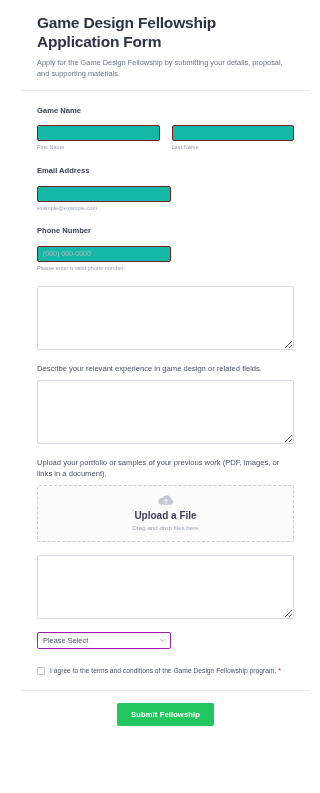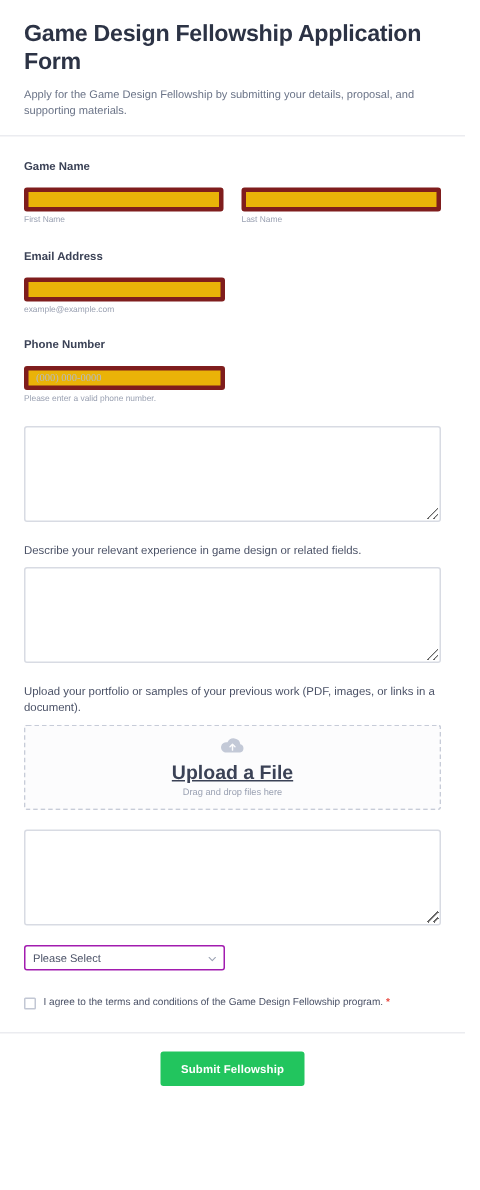--- a/index.html
+++ b/index.html
@@ -3,21 +3,21 @@
 <meta charset="utf-8">
 <style>
   * { box-sizing: border-box; }
   html, body {
     margin: 0; padding: 0;
     width: 310px; height: 793px;
     background: #ffffff;
     font-family: "Liberation Sans", sans-serif;
     -webkit-font-smoothing: antialiased;
   }
-  .page { width: 310px; height: 793px; position: relative; overflow: hidden; background:#fff; }
+  .page { width: 310px; height: 793px; position: relative; overflow: hidden; background:#fff;padding-left:21px; }
 
   
   .header { padding: 13px 16px 10px 16px; }
   .form-title {
     font-size: 15.5px;
     font-weight: bold;
     color: #2c3345;
     line-height: 1.25;
     letter-spacing: -0.2px;
     margin: 0 0 5px 0;
@@ -48,27 +48,27 @@
   .sub-label {
     font-size: 5.6px;
     color: #9aa1b2;
     margin-top: 3px;
     line-height: 1.4;
   }
 
   .text-input {
     width: 100%;
     height: 16px;
-    border: 3px solid #7f1d1d;
-    border-radius: 2px;
-    background: #eab308;
+    border: 1px solid #7f1d1d;
+    border-radius: 2px;
+    background: #14b8a6;
     font-size: 7px;
     color: #3b4256;
     padding: 0 5px;
-    font-family: Liberation Serif, serif;
+    font-family: Liberation Sans, sans-serif;
     outline: none;
   }
   .text-input::placeholder { color: #b5bac7; }
 
   .name-row { display: flex; gap: 12px; }
   .name-col { flex: 1; min-width: 0; }
 
   .half { width: 134px; }
 
   .textarea {
@@ -93,25 +93,24 @@
     background: #fcfcfd;
     height: 57px;
     display: flex;
     flex-direction: column;
     align-items: center;
     justify-content: center;
     gap: 2px;
   }
   .cloud-icon { width: 18px; height: 13px; display:block; margin-bottom:1px; }
   .upload-title {
-    font-size: 13px;
+    font-size: 10px;
     font-weight: bold;
     color: #3b4256;
     line-height: 1.2;
-    text-decoration: underline;
   }
   .upload-hint {
     font-size: 6.2px;
     color: #9aa1b2;
     line-height: 1.2;
   }
 
   
   .select-wrap { position: relative; width: 134px; }
   .select-box {

